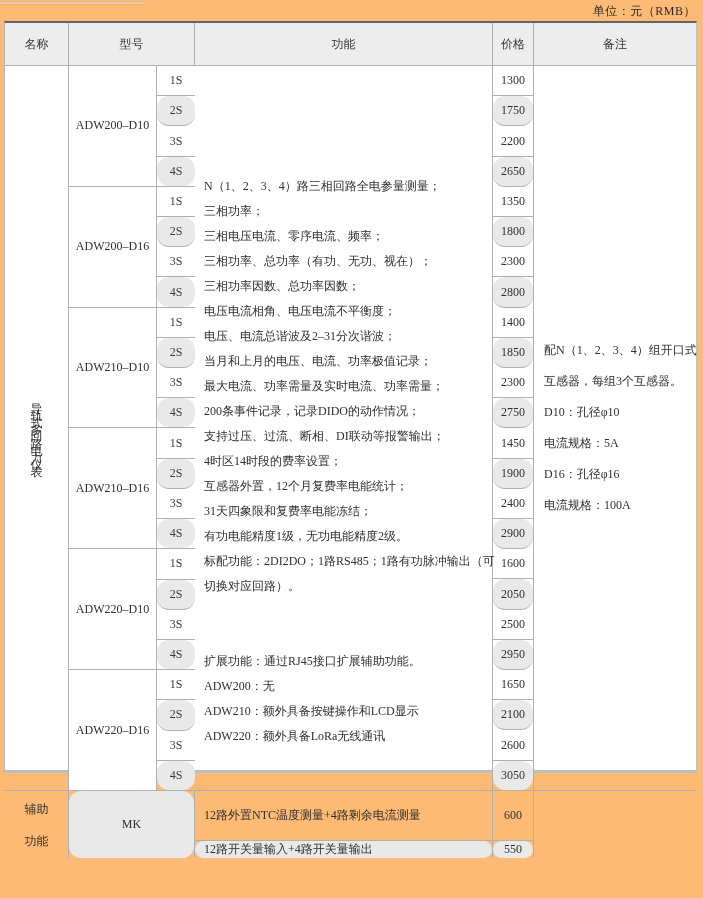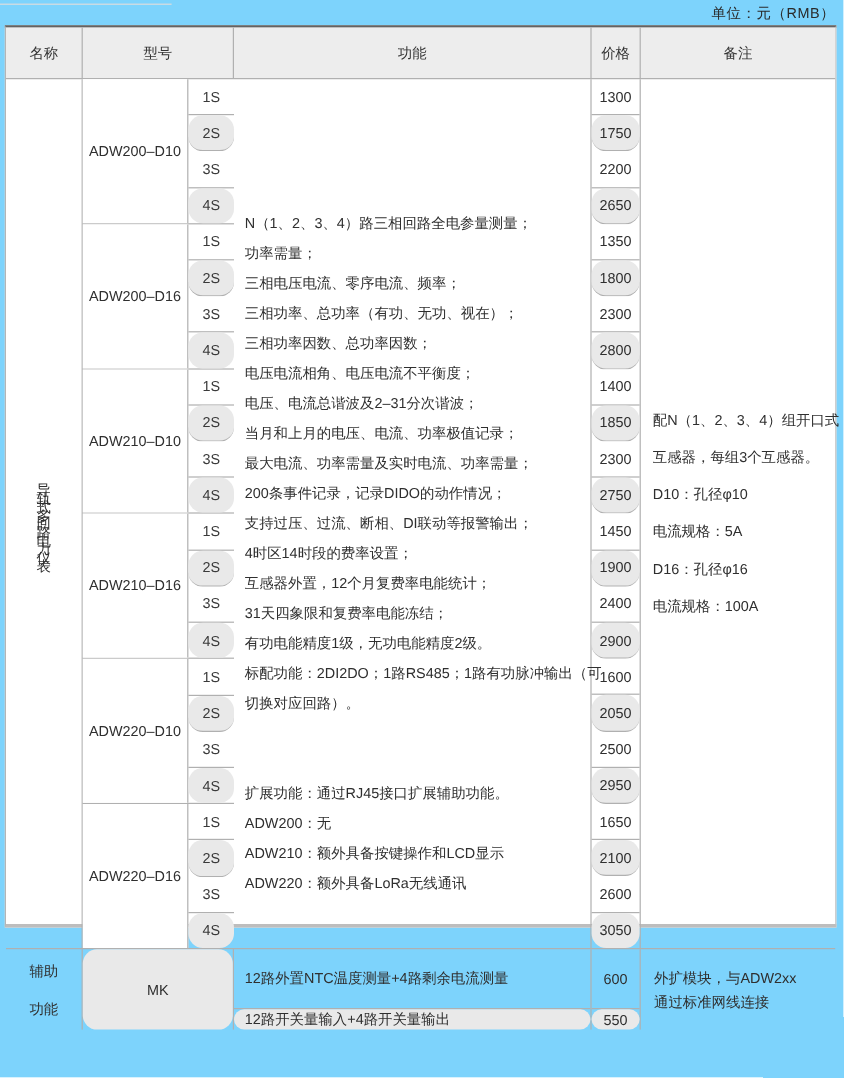--- a/index.html
+++ b/index.html
@@ -1,18 +1,18 @@
 <!DOCTYPE html>
 <html><head>
 <meta charset="utf-8">
 <style>
   html,body{margin:0;padding:0;background:#ffffff;}
   .page{
-    position:relative;width:703px;height:898px;background:#7dd3fc;overflow:hidden;
-    font-family:Liberation Sans, sans-serif;color:#2f2f2f;
+    position:relative;width:703px;height:898px;background:#fdba74;overflow:hidden;
+    font-family:Liberation Serif, serif;color:#2f2f2f;
     -webkit-font-smoothing:antialiased;
   }
   .top-strip-line{position:absolute;left:0;top:3px;width:143px;height:1px;background:#dcdcdc;}
   .unit-label{position:absolute;top:3px;right:7px;font-size:12px;color:#2a2a2a;letter-spacing:.5px;}
   .price-table{
     position:absolute;left:4px;top:21px;width:693px;height:752px;
     border-top:2px solid #636363;border-bottom:3px solid #bdbdbd;
     border-left:1px solid #b5b5b5;border-right:1px solid #c2c2c2;
     box-sizing:border-box;display:flex;flex-direction:column;background:#fff;
   }
@@ -126,21 +126,21 @@
             <div class="variant-stack">
               <div class="variant-cell">1S</div>
               <div class="variant-cell shaded">2S</div>
               <div class="variant-cell">3S</div>
               <div class="variant-cell shaded">4S</div>
             </div>
           </div>
         </div>
       <div class="col c-func func-lines" id="function-lines">
           <div class="func-line">N（1、2、3、4）路三相回路全电参量测量；</div>
-          <div class="func-line">功率需量；</div>
+          <div class="func-line">三相功率；</div>
           <div class="func-line">三相电压电流、零序电流、频率；</div>
           <div class="func-line">三相功率、总功率（有功、无功、视在）；</div>
           <div class="func-line">三相功率因数、总功率因数；</div>
           <div class="func-line">电压电流相角、电压电流不平衡度；</div>
           <div class="func-line">电压、电流总谐波及2–31分次谐波；</div>
           <div class="func-line">当月和上月的电压、电流、功率极值记录；</div>
           <div class="func-line">最大电流、功率需量及实时电流、功率需量；</div>
           <div class="func-line">200条事件记录，记录DIDO的动作情况；</div>
           <div class="func-line">支持过压、过流、断相、DI联动等报警输出；</div>
           <div class="func-line">4时区14时段的费率设置；</div>
@@ -201,20 +201,16 @@
           <div class="aux-cell center bottom shaded" style="flex: 1 1 auto;">MK</div>
         </div>
       <div class="col c-func" id="aux-funcs">
           <div class="aux-cell left" style="flex: 0 0 50px;">12路外置NTC温度测量+4路剩余电流测量</div>
           <div class="aux-cell left bottom shaded" style="flex: 1 1 auto;">12路开关量输入+4路开关量输出</div>
         </div>
       <div class="col c-price" id="aux-prices">
           <div class="aux-cell center" style="flex: 0 0 50px;">600</div>
           <div class="aux-cell center bottom shaded" style="flex: 1 1 auto;">550</div>
         </div>
-      <div class="col c-remarks last aux-remarks" id="aux-remarks">
-          <div class="aux-remark-line">外扩模块，与ADW2xx</div>
-          <div class="aux-remark-line">通过标准网线连接</div>
-        </div>
     </div>
 
   </div>
 </div>
 
 </body></html>

